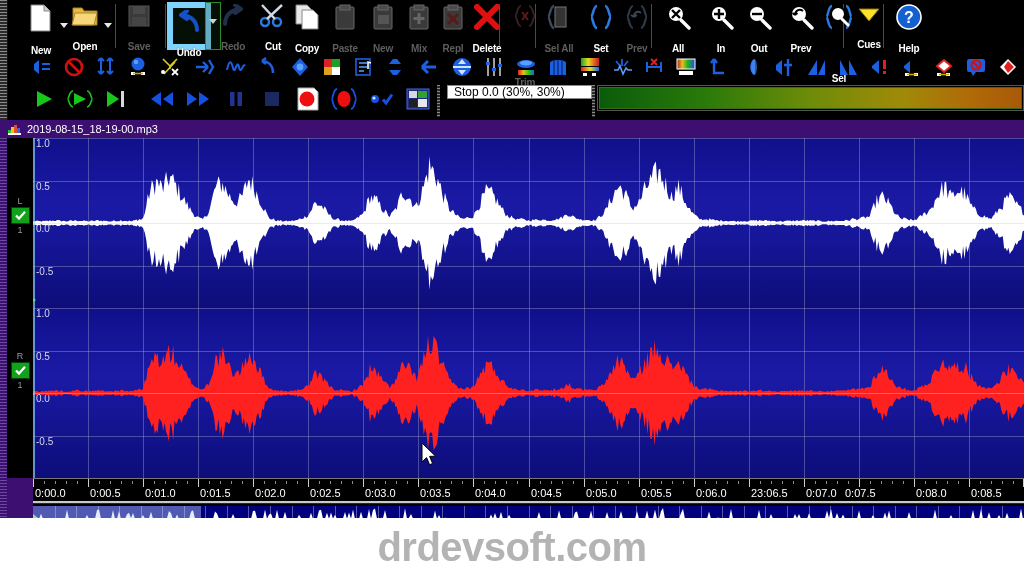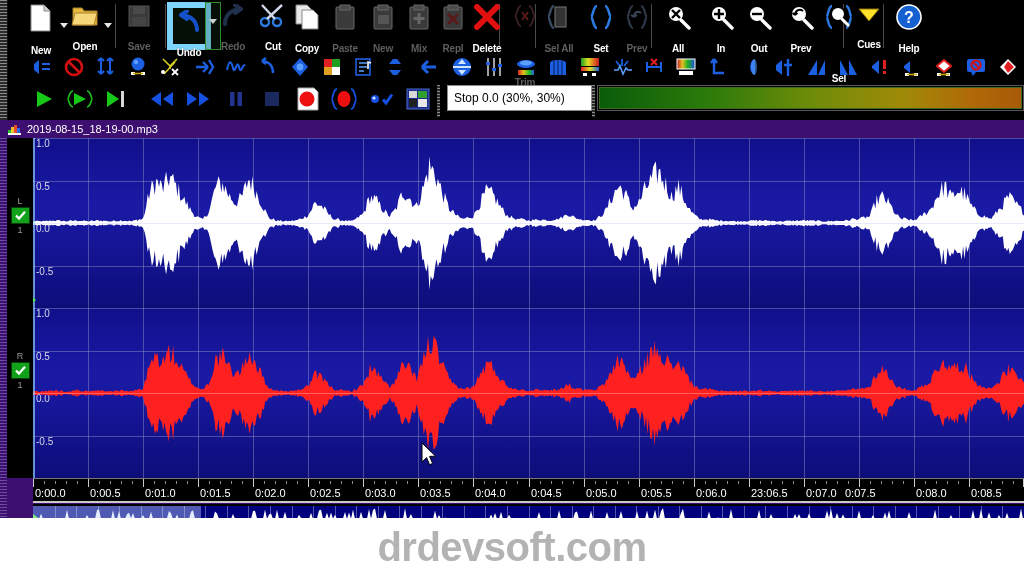--- a/index.html
+++ b/index.html
@@ -63,21 +63,21 @@
   .ibtn svg{display:block;}
   
   .tbtn{
     position:absolute;top:4px;width:30px;height:30px;
     display:flex;align-items:center;justify-content:center;
   }
   .vsep{position:absolute;top:3px;width:3px;height:32px;
      background:repeating-linear-gradient(to bottom,#8a8a8a 0 1px,#2a2a2a 1px 3px);}
 
   .statusbox{
-    position:absolute;left:447px;top:85px;width:145px;height:26px;
+    position:absolute;left:447px;top:85px;width:145px;height:14px;
     background:#ffffff;border:1px solid #8a8a8a;
     display:flex;align-items:center;padding-left:6px;box-sizing:border-box;
     font-size:12px;color:#000;
   }
   .meter-wrap{
     position:absolute;left:597px;top:85px;width:427px;height:26px;
     background:#000;border:1px solid #555;box-sizing:border-box;padding:1px;
   }
   .meter{
     width:100%;height:100%;

